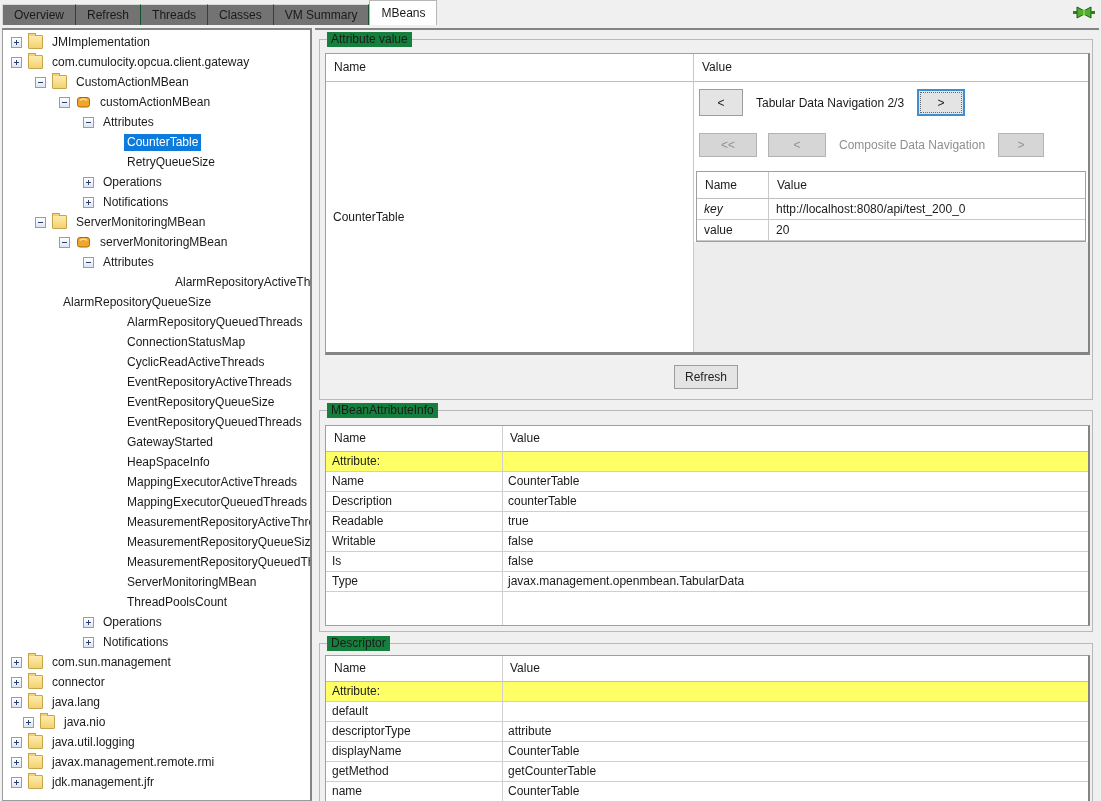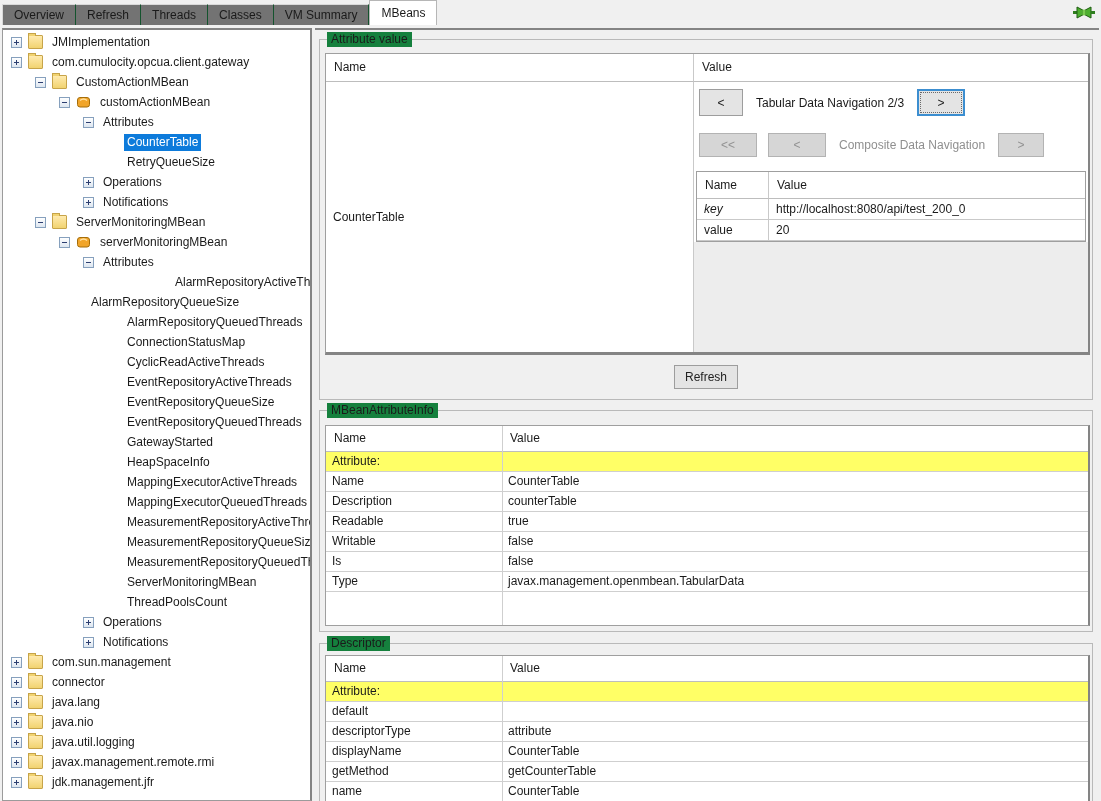--- a/index.html
+++ b/index.html
@@ -162,21 +162,21 @@
       <span class="tree-label">serverMonitoringMBean</span>
     </div>
     <div class="tree-row" style="padding-left: 80px;">
       <span class="toggle minus"></span>
       <span class="tree-label">Attributes</span>
     </div>
     <div class="tree-row" style="padding-left: 104px; gap: 48px;">
       <span class="toggle-spacer"></span>
       <span class="tree-label">AlarmRepositoryActiveThreads</span>
     </div>
-    <div class="tree-row" style="padding-left: 68px; text-align: right;">
+    <div class="tree-row" style="padding-left: 40px; text-align: right;">
       <span class="toggle-spacer"></span>
       <span class="tree-label">AlarmRepositoryQueueSize</span>
     </div>
     <div class="tree-row" style="padding-left: 104px;">
       <span class="toggle-spacer"></span>
       <span class="tree-label">AlarmRepositoryQueuedThreads</span>
     </div>
     <div class="tree-row" style="padding-left: 104px;">
       <span class="toggle-spacer"></span>
       <span class="tree-label">ConnectionStatusMap</span>
@@ -249,21 +249,21 @@
     <div class="tree-row" style="padding-left: 8px;">
       <span class="toggle plus"></span>
       <span class="folder"></span>
       <span class="tree-label">connector</span>
     </div>
     <div class="tree-row" style="padding-left: 8px;">
       <span class="toggle plus"></span>
       <span class="folder"></span>
       <span class="tree-label">java.lang</span>
     </div>
-    <div class="tree-row" style="padding-left: 8px;">
+    <div class="tree-row" style="padding-left: 8px; margin-left: 12px;">
       <span class="toggle plus"></span>
       <span class="folder"></span>
       <span class="tree-label">java.nio</span>
     </div>
     <div class="tree-row" style="padding-left: 8px;">
       <span class="toggle plus"></span>
       <span class="folder"></span>
       <span class="tree-label">java.util.logging</span>
     </div>
     <div class="tree-row" style="padding-left: 8px;">

